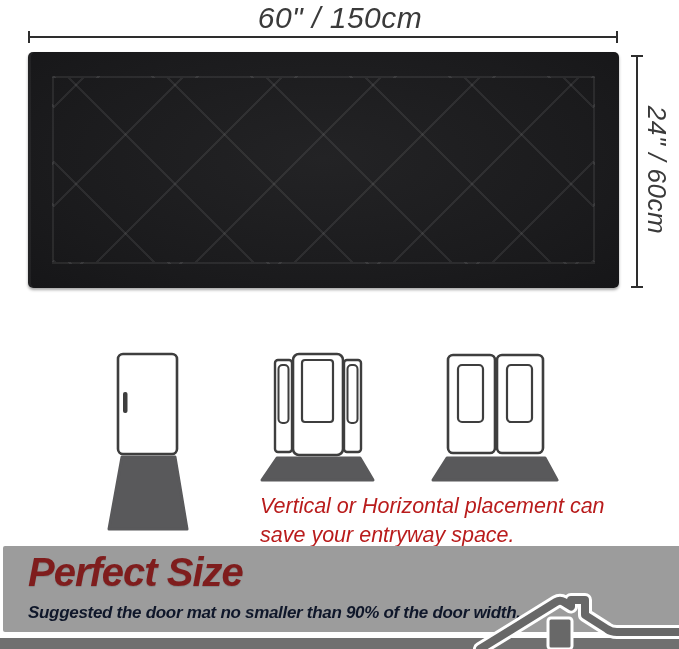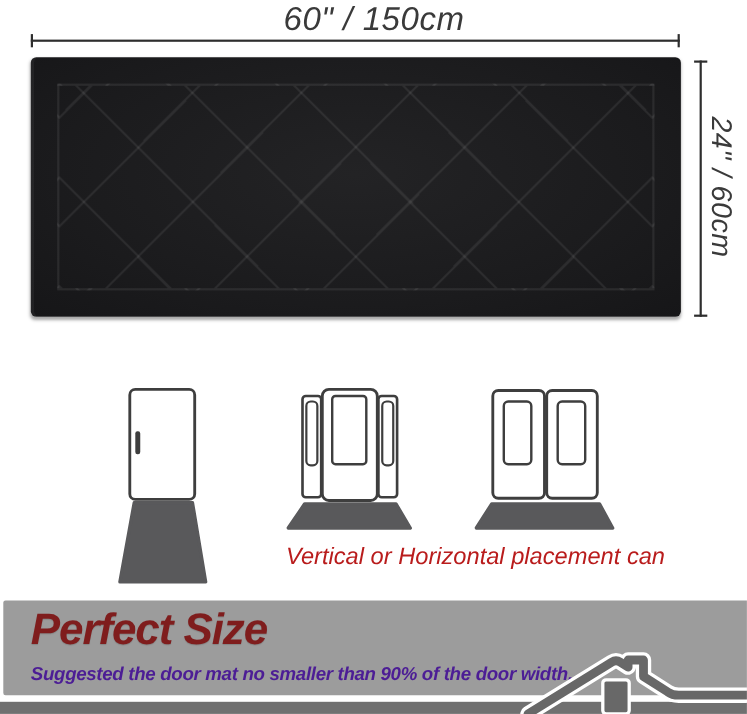--- a/index.html
+++ b/index.html
@@ -66,21 +66,21 @@
     background:#9c9c9c; border-radius:2px 0 0 2px;
   }
   .banner-title {
     position:absolute; left:25px; top:4px;
     font-size:40px; font-weight:bold; font-style:italic; color:#7f1d1d;
     letter-spacing:-1px;
     text-shadow: 0 1px 1px rgba(0,0,0,0.15);
   }
   .banner-subtitle {
     position:absolute; left:25px; top:57px;
-    font-size:17px; font-weight:bold; font-style:italic; color:#4c1d95;
+    font-size:17px; font-weight:bold; font-style:italic; color:#0f172a;
     letter-spacing:-0.3px;
   }
   .bottom-strip {
     position:absolute; left:0; top:638px; width:679px; height:11px;
     background:#707070;
   }
   .house-svg { position:absolute; left:468px; top:578px; }
 </style>
 </head>
 <body>
@@ -124,20 +124,21 @@
   <svg id="door3" class="door-svg" width="140" height="142" viewBox="0 0 140 142">
     <path d="M22 110 L120 110 L132 132 L8 132 Z" fill="#59595b" stroke="#59595b" stroke-width="3" stroke-linejoin="round"></path>
     <rect x="23" y="7" width="47" height="98" rx="5" fill="#ffffff" stroke="#3e3e3e" stroke-width="2.6"></rect>
     <rect x="33" y="17" width="25" height="57" rx="4" fill="#ffffff" stroke="#3e3e3e" stroke-width="2.2"></rect>
     <rect x="72" y="7" width="46" height="98" rx="5" fill="#ffffff" stroke="#3e3e3e" stroke-width="2.6"></rect>
     <rect x="82" y="17" width="25" height="57" rx="4" fill="#ffffff" stroke="#3e3e3e" stroke-width="2.2"></rect>
   </svg>
 
   <div class="caption">
     <div>Vertical or Horizontal placement can</div>
+    <div>save your entryway space.</div>
   </div>
 
   <div class="banner">
     <div class="banner-title">Perfect Size</div>
     <div class="banner-subtitle">Suggested the door mat no smaller than 90% of the door width.</div>
   </div>
 
   <div class="bottom-strip"></div>
 
   <svg class="house-svg" width="211" height="71" viewBox="0 0 211 71">

